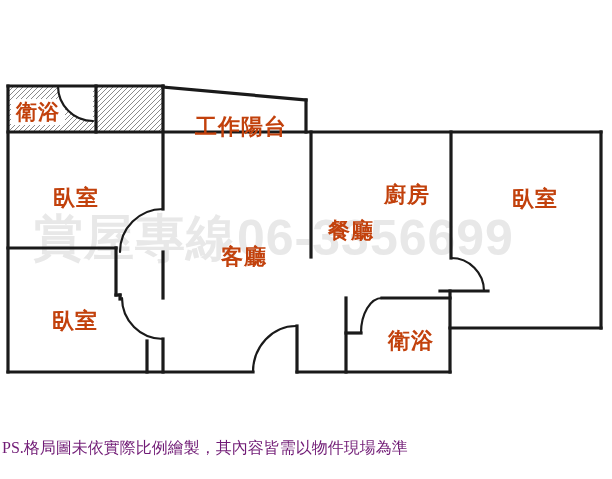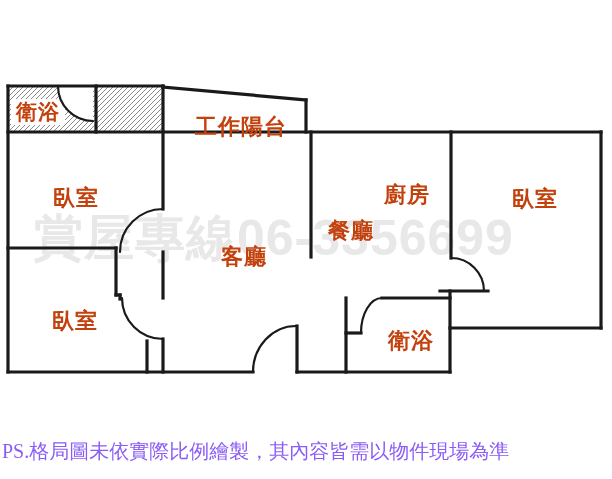--- a/index.html
+++ b/index.html
@@ -12,21 +12,21 @@
     font-size:50px;font-weight:bold;letter-spacing:1px;white-space:nowrap;
     color:#e8e8e8;z-index:1;user-select:none;
   }
   #plan-svg{position:absolute;left:0;top:0;z-index:2;}
   .room-label{
     position:absolute;transform:translate(-50%,-50%);z-index:3;
     font-size:22px;font-weight:bold;color:#c2410c;letter-spacing:1px;white-space:nowrap;
   }
   #disclaimer{
     position:absolute;left:2px;top:438px;width:610px;z-index:3;
-    font-size:20px;color:#8b5cf6;letter-spacing:0px;white-space:nowrap;
+    font-size:16px;color:#701a75;letter-spacing:0px;white-space:nowrap;
     font-family:"Liberation Serif","DejaVu Serif",serif;
   }
 </style>
 </head>
 <body>
 
 <div id="stage">
 
   <div id="watermark">賞屋專線06-3356699</div>
 

